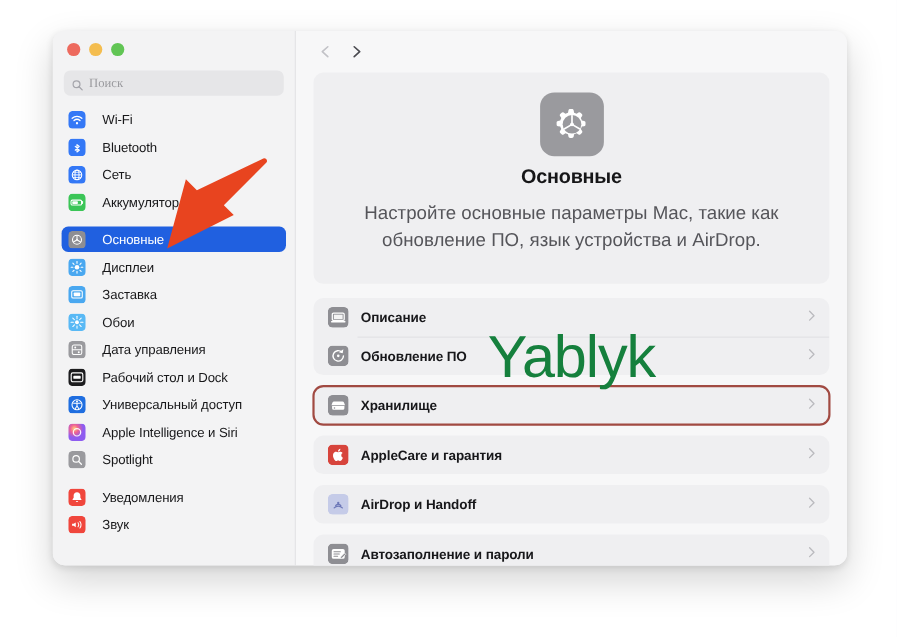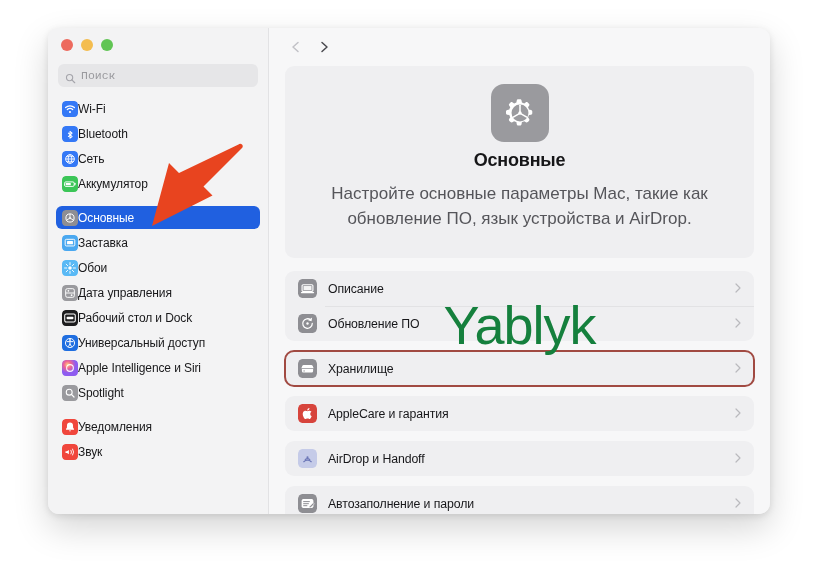--- a/index.html
+++ b/index.html
@@ -71,38 +71,38 @@
   }
   .search-box .mag {
     width: 11px; height: 11px;
     flex: 0 0 11px;
     opacity: .55;
   }
   .search-box input {
     border: 0;
     background: transparent;
     outline: none;
-    font-family: Liberation Mono, monospace;
+    font-family: Liberation Serif, serif;
     font-size: 11.5px;
     color: #3a3a3c;
     width: 100%;
     padding: 0;
   }
   .search-box input::placeholder { color: #9a9a9e; }
 
   .nav {
     flex: 1 1 auto;
     overflow: hidden;
     padding: 0 8px;
   }
   .nav-group { margin-bottom: 11px; }
   .nav-item {
     display: flex;
     align-items: center;
-    gap: 0;
+    gap: 15px;
     height: 23px;
     padding: 0 6px;
     border-radius: 6px;
     margin-bottom: 2px;
     cursor: default;
   }
   .nav-item.selected { background: #2060e0; }
   .nav-item .label {
     font-size: 12px;
     color: #18181a;
@@ -183,20 +183,21 @@
     color: #55555a;
     max-width: 400px;
   }
 
   .card {
     background: #efeff1;
     border-radius: 9px;
     margin-bottom: 10px;
     overflow: hidden;
     position: relative;
+    font-weight: bold;
   }
   .row {
     display: flex;
     align-items: center;
     height: 35px;
     padding: 0 12px 0 13px;
     gap: 11px;
     position: relative;
     cursor: default;
   }
@@ -332,20 +333,39 @@
               <svg viewBox="0 0 20 20" width="16" height="16">
                 <rect width="20" height="20" rx="4.5" fill="#8e8e93"></rect>
                 <circle cx="10" cy="10" r="5.1" fill="none" stroke="#ffffff" stroke-width="1.25"></circle>
                 <circle cx="10" cy="10" r="1.15" fill="#ffffff"></circle>
                 <path d="M10 9.1V5.2" stroke="#ffffff" stroke-width="1.15" stroke-linecap="round"></path>
                 <path d="M10.7 10.5l3.3 1.95" stroke="#ffffff" stroke-width="1.15" stroke-linecap="round"></path>
                 <path d="M9.3 10.5l-3.3 1.95" stroke="#ffffff" stroke-width="1.15" stroke-linecap="round"></path>
               </svg>
             </span>
             <span class="label">Основные</span>
+          </div>
+          <div class="nav-item">
+            <span class="ico">
+              <svg viewBox="0 0 20 20" width="16" height="16">
+                <rect width="20" height="20" rx="4.5" fill="#4aa8f0"></rect>
+                <circle cx="10" cy="10" r="2.6" fill="#ffffff"></circle>
+                <g stroke="#ffffff" stroke-width="1.25" stroke-linecap="round">
+                  <line x1="10" y1="3.4" x2="10" y2="5.3"></line>
+                  <line x1="10" y1="14.7" x2="10" y2="16.6"></line>
+                  <line x1="3.4" y1="10" x2="5.3" y2="10"></line>
+                  <line x1="14.7" y1="10" x2="16.6" y2="10"></line>
+                  <line x1="5.3" y1="5.3" x2="6.6" y2="6.6"></line>
+                  <line x1="13.4" y1="13.4" x2="14.7" y2="14.7"></line>
+                  <line x1="14.7" y1="5.3" x2="13.4" y2="6.6"></line>
+                  <line x1="6.6" y1="13.4" x2="5.3" y2="14.7"></line>
+                </g>
+              </svg>
+            </span>
+            <span class="label">Дисплеи</span>
           </div>
           <div class="nav-item">
             <span class="ico">
               <svg viewBox="0 0 20 20" width="16" height="16">
                 <rect width="20" height="20" rx="4.5" fill="#4aa8f0"></rect>
                 <rect x="4" y="5.4" width="12" height="8.3" rx="1.5" fill="none" stroke="#ffffff" stroke-width="1.2"></rect>
                 <rect x="6.3" y="7.5" width="7.4" height="4.1" rx="0.8" fill="#ffffff"></rect>
               </svg>
             </span>
             <span class="label">Заставка</span>

